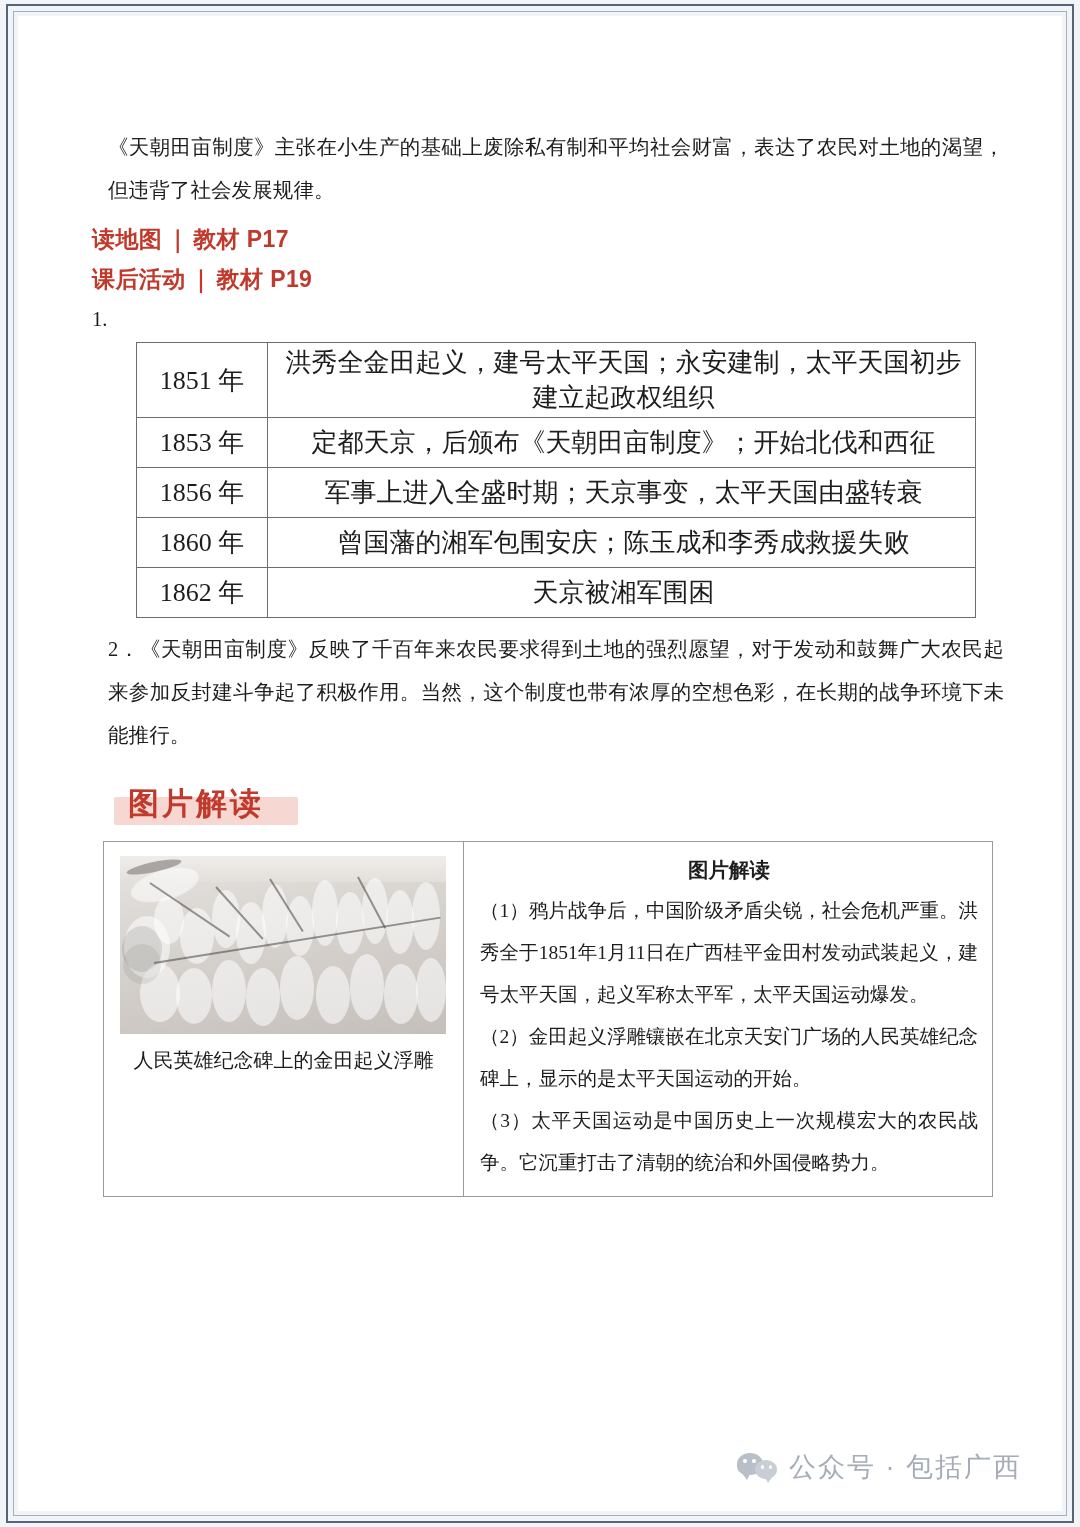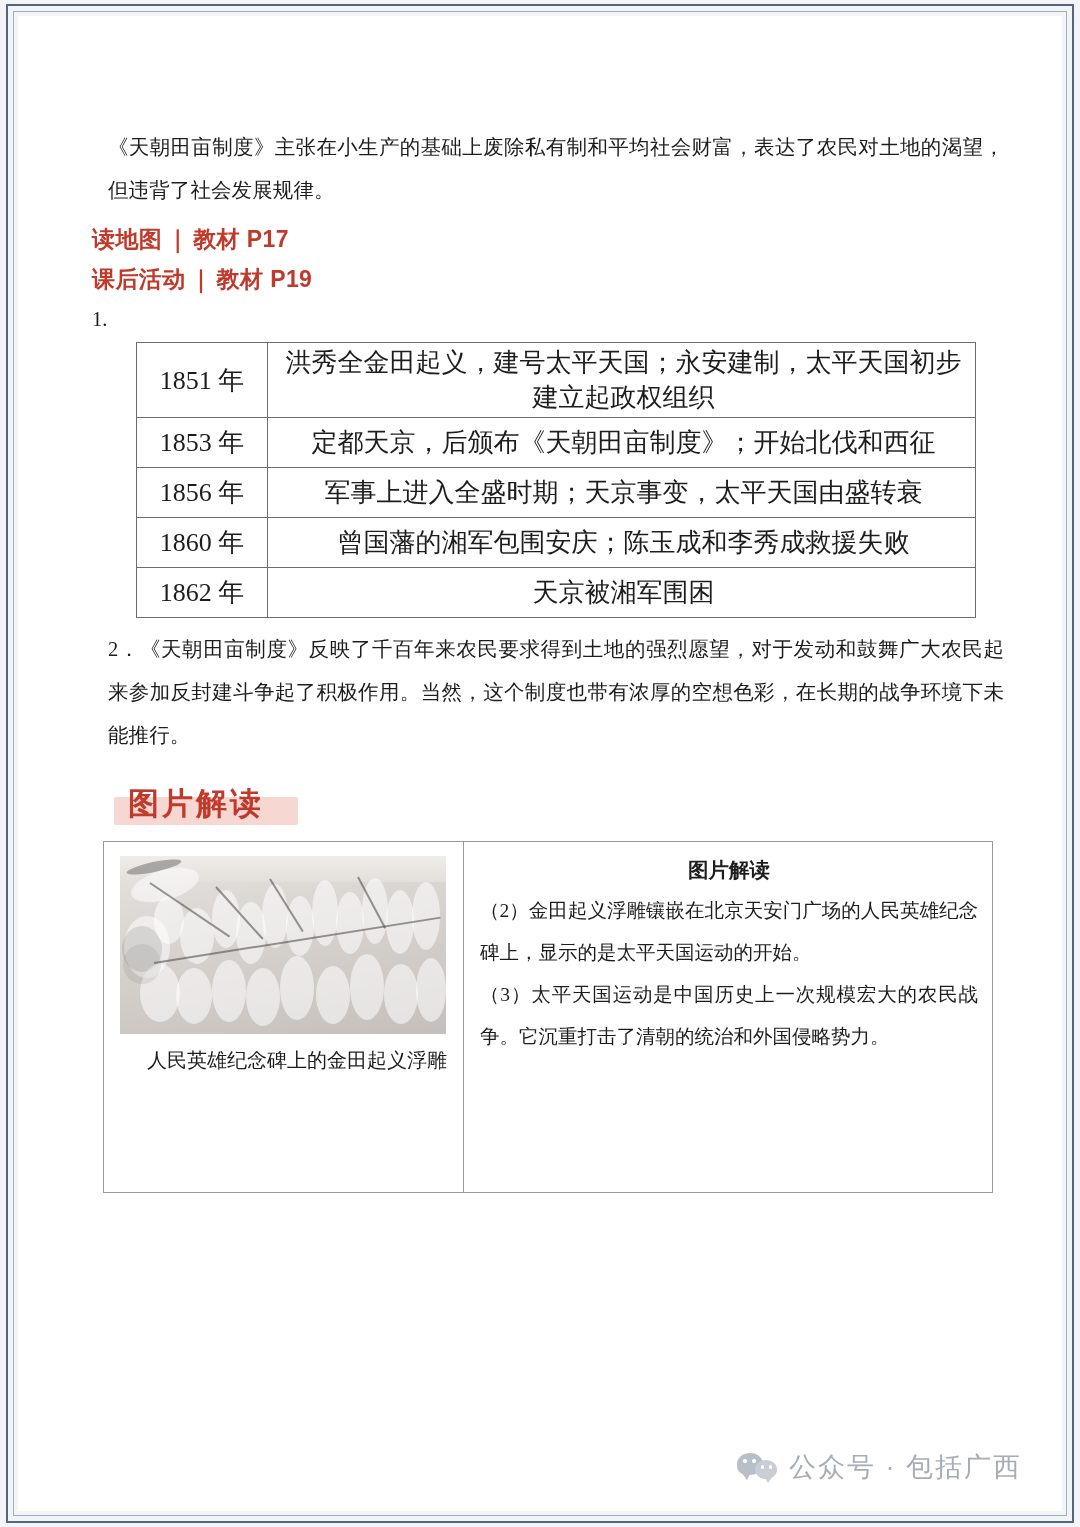--- a/index.html
+++ b/index.html
@@ -171,21 +171,21 @@
     position: absolute;
     height: 2px;
     background: rgba(70,66,63,0.55);
     transform-origin: left center;
   }
   .relief .sky {
     position:absolute; left:0; top:0; width:100%; height:26px;
     background: linear-gradient(180deg,#efedea 0%, #e3dfdb 100%);
   }
   .pic-caption {
-    text-align: right;
+    text-align: center;
     font-size: 20px;
     color: #1d1d1d;
     margin-top: 12px;
     line-height: 28px;
   }
   .pic-title {
     text-align: center;
     font-weight: bold;
     font-size: 20.5px;
     color: #1d1d1d;
@@ -343,20 +343,21 @@
             <div class="spear" style="left:96px;top:30px;width:70px;transform:rotate(48deg);"></div>
             <div class="spear" style="left:150px;top:22px;width:62px;transform:rotate(58deg);"></div>
             <div class="spear" style="left:238px;top:20px;width:58px;transform:rotate(62deg);"></div>
             <div class="dark" style="left:3px;top:88px;width:38px;height:40px;opacity:.25;border-radius:50%;"></div>
           </div>
           <div class="pic-caption">人民英雄纪念碑上的金田起义浮雕</div>
         </div>
 
         <div class="pic-right">
           <div class="pic-title">图片解读</div>
+          <p class="pic-para">（1）鸦片战争后，中国阶级矛盾尖锐，社会危机严重。洪秀全于1851年1月11日在广西桂平金田村发动武装起义，建号太平天国，起义军称太平军，太平天国运动爆发。</p>
           <p class="pic-para">（2）金田起义浮雕镶嵌在北京天安门广场的人民英雄纪念碑上，显示的是太平天国运动的开始。</p>
           <p class="pic-para">（3）太平天国运动是中国历史上一次规模宏大的农民战争。它沉重打击了清朝的统治和外国侵略势力。</p>
         </div>
       </div>
 
     </div>
 
     <div class="footer">
       <div class="wechat-icon">
         <div class="b1"></div>

